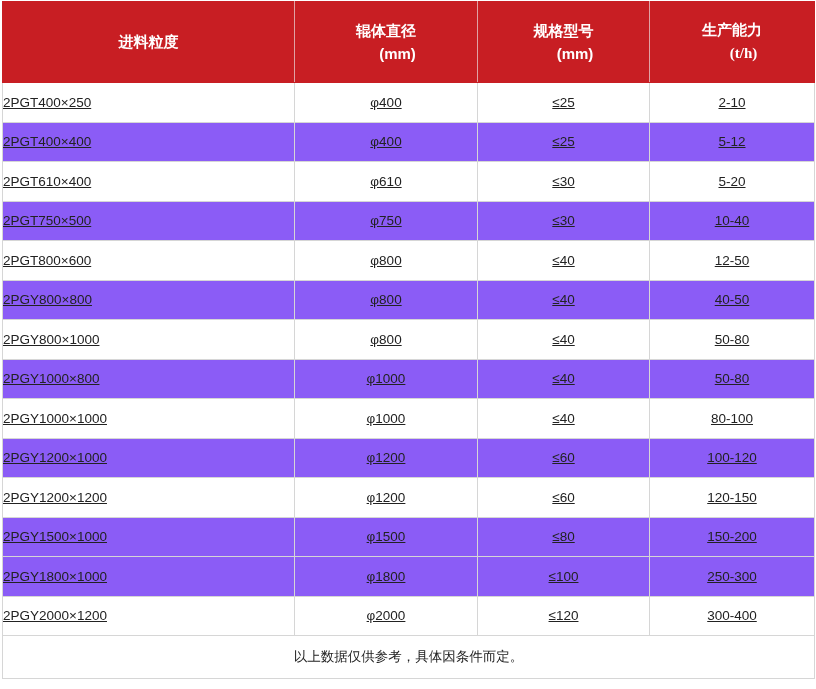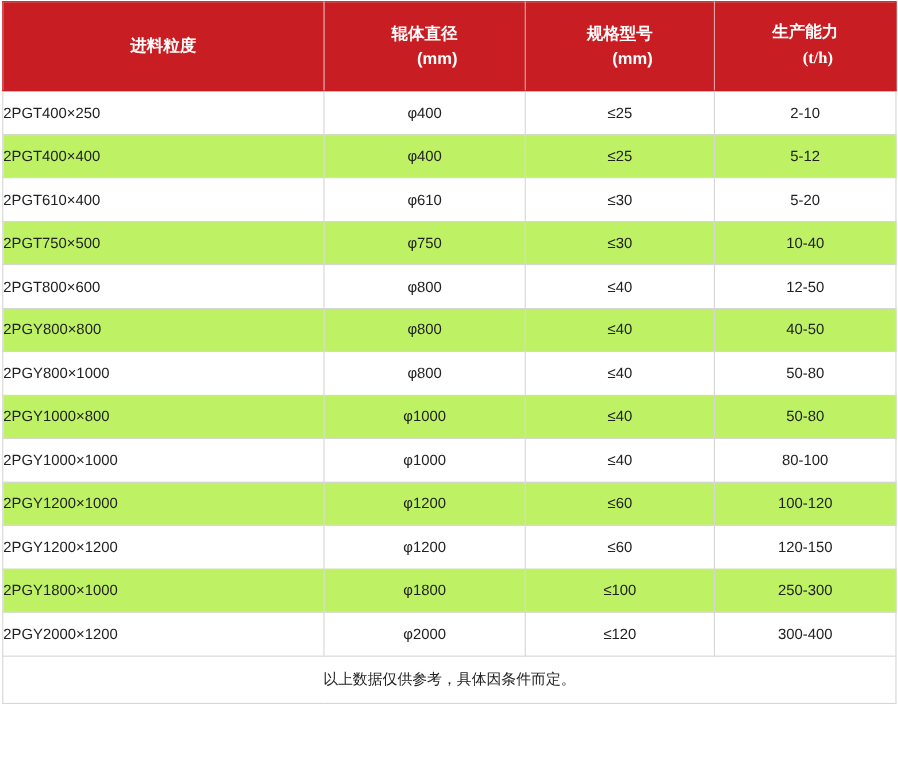--- a/index.html
+++ b/index.html
@@ -38,26 +38,27 @@
     border: 1px solid #c81e23;
     border-right: 1px solid #e0a2a4;
   }
   .spec-table thead th:last-child {
     border-right: 1px solid #c81e23;
     font-family: Liberation Serif, serif;
   }
   .spec-table tbody td {
     height: 38.5px;
     padding: 0;
+    text-decoration: underline;
   }
   .spec-table tbody tr.odd td {
     background: #ffffff;
   }
   .spec-table tbody tr.even td {
-    background: #bef264;
+    background: #8b5cf6;
   }
   .col-model { width: 292px; }
   .col-dia   { width: 183px; }
   .col-feed  { width: 172px; }
   .col-cap   { width: 165px; }
   td.model-cell {
     text-align: left;
     padding-left: 10px;
   }
   tfoot td {
@@ -159,20 +160,26 @@
       <td>≤60</td>
       <td>100-120</td>
     </tr>
     <tr class="odd">
       <td class="model-cell">2PGY1200×1200</td>
       <td>φ1200</td>
       <td>≤60</td>
       <td>120-150</td>
     </tr>
     <tr class="even">
+      <td class="model-cell">2PGY1500×1000</td>
+      <td>φ1500</td>
+      <td>≤80</td>
+      <td>150-200</td>
+    </tr>
+    <tr class="even">
       <td class="model-cell">2PGY1800×1000</td>
       <td>φ1800</td>
       <td>≤100</td>
       <td>250-300</td>
     </tr>
     <tr class="odd">
       <td class="model-cell">2PGY2000×1200</td>
       <td>φ2000</td>
       <td>≤120</td>
       <td>300-400</td>

